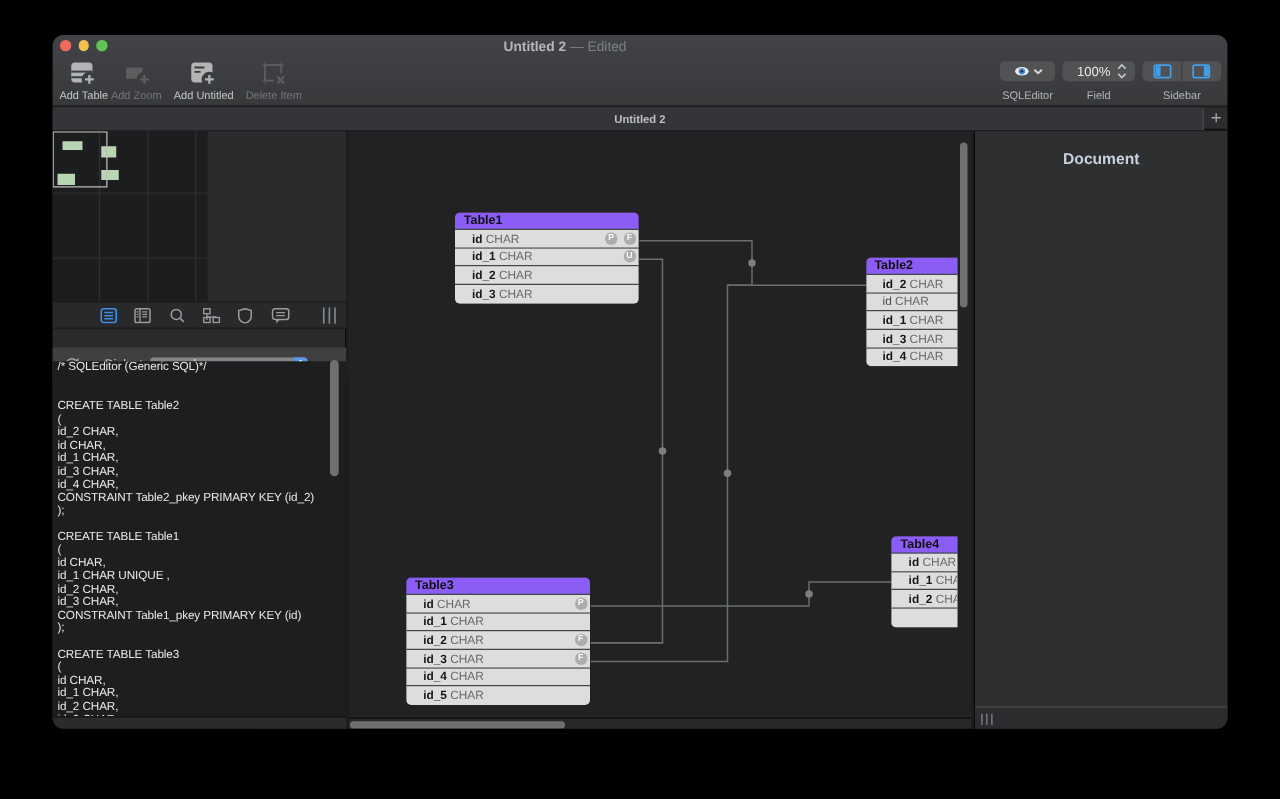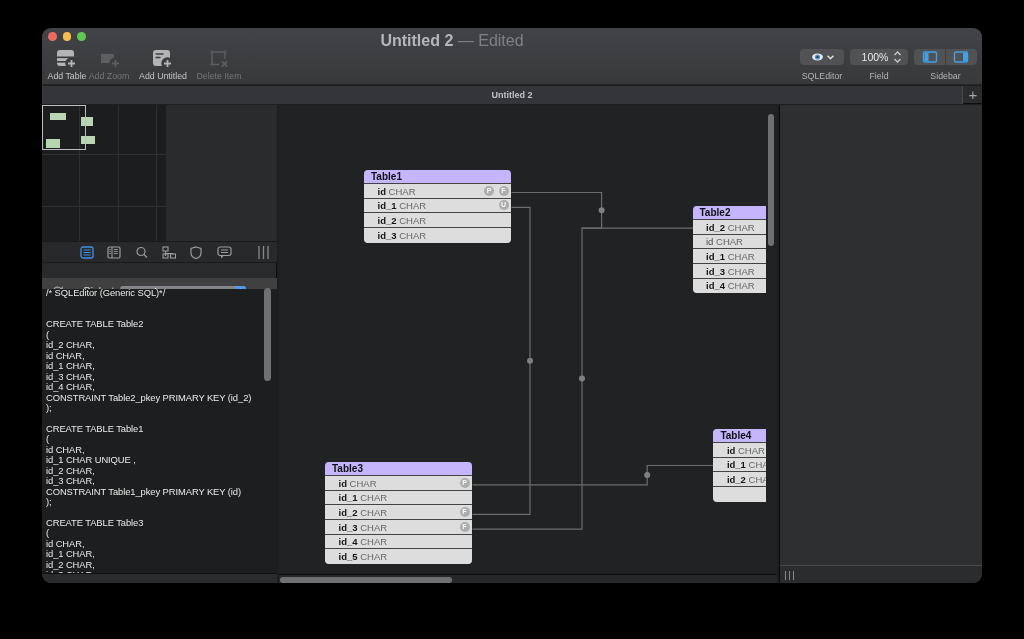--- a/index.html
+++ b/index.html
@@ -1,19 +1,19 @@
 <!DOCTYPE html>
 <html><head><meta charset="utf-8">
 <style>
 *{margin:0;padding:0;box-sizing:border-box}
 html,body{width:1024px;height:639px;background:#000;overflow:hidden;font-family:"Liberation Sans",sans-serif}
 #win{position:absolute;left:42px;top:28px;width:940px;height:555px;border-radius:9px;overflow:hidden;background:#1d1e1f}
 #head{position:absolute;left:0;top:0;width:940px;height:57px;background:linear-gradient(#414346,#37393b);border-bottom:1px solid #242526}
 .tl{position:absolute;top:4.25px;width:8.5px;height:8.5px;border-radius:50%}
-#title{position:absolute;top:3.5px;left:0;width:820px;text-align:center;font-size:16px;color:#b4b6b8}
+#title{position:absolute;top:3.5px;left:0;width:820px;text-align:center;font-size:11px;color:#b4b6b8}
 #title span{color:#7f8183}
 .tbtn{position:absolute;top:21px}
 .tlabel{position:absolute;top:43px;font-size:8.8px;color:#c4c6c8;text-align:center;white-space:nowrap}
 .dim{color:#747678}
 #tabbar{position:absolute;left:0;top:58px;width:940px;height:18px;background:#2b2c2d;border-bottom:1px solid #0e0e0f}
 #tabsel{position:absolute;left:0;top:0;width:921px;height:18px;background:#343539;border-right:1px solid #4a4b4d}
 #tabtitle{position:absolute;left:0;top:4px;width:940px;text-align:center;font-size:9px;font-weight:bold;color:#bec0c2}
 #tabplus{position:absolute;right:0;top:0;width:18px;height:18px;color:#a4a6a8;font-size:15px;line-height:17px;text-align:center;font-weight:normal}
 #main{position:absolute;left:0;top:76.5px;width:940px;height:478.5px}
 
@@ -32,21 +32,21 @@
 #dpop .txt{position:absolute;left:9px;top:0.5px;font-size:9.5px;font-weight:bold;color:#fff}
 #dstep{position:absolute;right:0;top:0;width:11px;height:13px;border-radius:0 3px 3px 0;background:linear-gradient(#5b9cf0,#2f6fd8)}
 #sqlarea{position:absolute;left:0;top:184px;width:235px;height:284px;background:#1d1e1f;overflow:hidden}
 #sqlarea pre{font-family:Liberation Sans, sans-serif;font-size:9.4px;letter-spacing:-0.08px;line-height:10.45px;color:#e9e9e9;position:absolute;left:4px;top:-0.5px;white-space:pre}
 #sqlvsb{position:absolute;left:221.5px;top:183px;width:7px;height:93px;border-radius:3.5px;background:#6f7072}
 #lbottom{position:absolute;left:0;top:468px;width:235px;height:10.5px;background:#2a2b2c;border-top:1px solid #101011}
 
 #canvas{position:absolute;left:236.5px;top:0;width:498.5px;height:478.5px;background:#212223;overflow:hidden}
 #cclip{position:absolute;left:0;top:0;width:487.5px;height:469px;overflow:hidden}
 .tbl{position:absolute;border-radius:4px;overflow:hidden;font-size:10px;background:#3e3f40}
-.tbl .hd{height:14px;background:#c4b5fd;color:#101010;font-weight:bold;padding:1px 0 0 7px;border-bottom:1.4px solid #434445}
+.tbl .hd{height:14px;background:#8b5cf6;color:#101010;font-weight:bold;padding:1px 0 0 7px;border-bottom:1.4px solid #434445}
 .tbl .rw{height:14.7px;background:#dcdddc;color:#66686a;font-size:9.5px;padding:1.5px 0 0 13.5px;border-bottom:1.4px solid #434445;position:relative}
 .tbl .rw:last-child{border-bottom:none}
 .tbl .rw b{color:#161616}
 .bdg{position:absolute;top:1.5px;width:10px;height:10px;border-radius:50%;background:#acadac;color:#fbfbfb;font-weight:bold;font-size:7px;line-height:10.5px;text-align:center}
 #cbottom{position:absolute;left:0;top:469.5px;width:498.5px;height:9px;background:#272829;border-top:1px solid #0e0e0f}
 #cthumb{position:absolute;left:1px;top:2px;width:172px;height:5.5px;border-radius:2.75px;background:#6f7072}
 #cvsb{position:absolute;left:489px;top:9px;width:6.5px;height:132px;border-radius:3.25px;background:#6f7072}
 
 #sidebar{position:absolute;left:736.5px;top:0;width:203px;height:478.5px;background:#2e2f31;border-left:1px solid #0a0a0b}
 #doctitle{position:absolute;left:0;top:15.5px;width:203px;text-align:center;font-weight:bold;font-size:12.5px;color:#c8d2df}
@@ -267,20 +267,21 @@
           <div class="rw"><b>id_2</b> CHAR</div>
           <div class="rw"></div>
         </div>
       </div>
       <div id="cvsb"></div>
       <div id="cbottom">
           <div id="cthumb"></div>
         </div>
     </div>
     <div id="sidebar">
+      <div id="doctitle">Document</div>
       <div id="sbottom">
         <div class="grip" style="left:5px"></div>
         <div class="grip" style="left:9px"></div>
         <div class="grip" style="left:13px"></div>
       </div>
     </div>
   </div>
 </div>
 
 </body></html>

